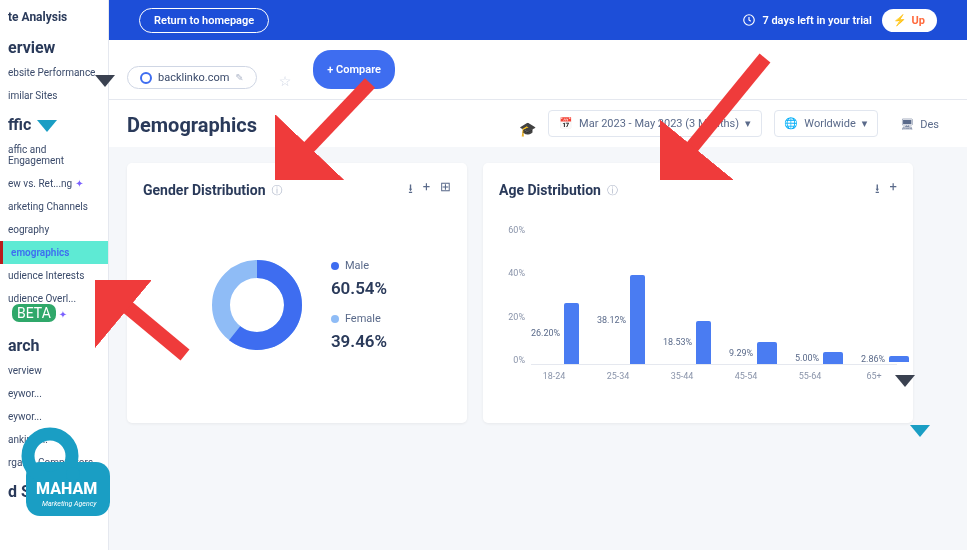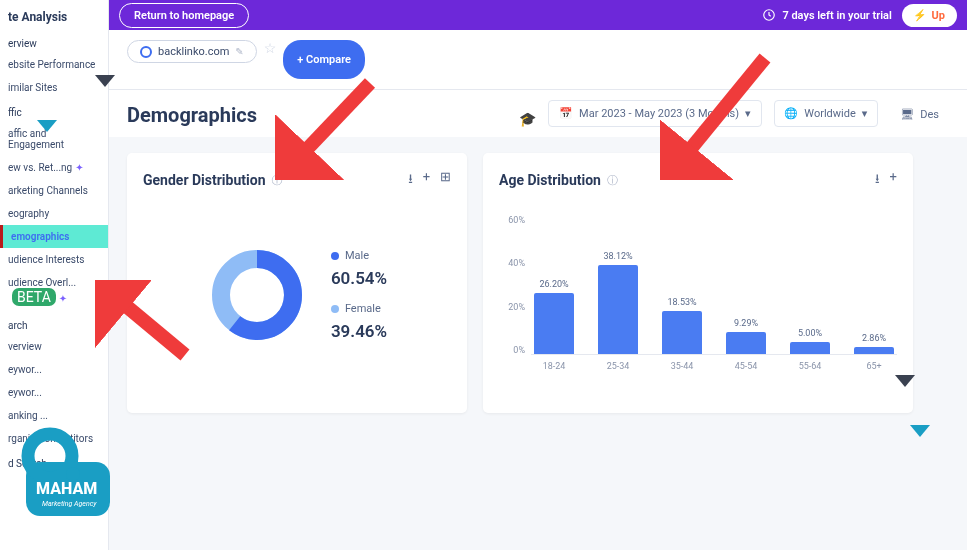--- a/index.html
+++ b/index.html
@@ -1,32 +1,32 @@
 <!DOCTYPE html>
 <html><head>
   <meta charset="utf-8">
   <style>
     *{box-sizing:border-box;margin:0;padding:0;font-family:-apple-system,BlinkMacSystemFont,'Segoe UI',Roboto,sans-serif}
     body{background:#f5f7fa;width:967px;height:550px;overflow:hidden;position:relative}
     .layout{display:flex;height:100%}
     .sidebar{width:109px;background:#fff;border-right:1px solid #e5e8ef;overflow:hidden;padding-top:4px}
     .sb-title{font-weight:700;font-size:12px;color:#2a3a5a;padding:6px 8px}
-    .sb-head{font-weight:400;font-size:10px;color:#2a3a5a;padding:8px 8px 4px}
+    .sb-head{font-weight:700;font-size:16px;color:#2a3a5a;padding:8px 8px 4px}
     .sb-item{font-size:10px;color:#3a4a6a;padding:6px 8px;cursor:pointer}
     .sb-item.active{background:#5eead4;border-left:3px solid #b91c1c;color:#3e6df0;font-weight:600}
     .sb-item .beta{display:inline-block;background:#2fa86a;color:#fff;font-size:14px;padding:1px 5px;border-radius:7px;margin-left:4px}
     .sb-item .diamond{color:#7b61ff;margin-left:3px}
     .sb-head.blue{color:#3e6df0}
     .main{flex:1;display:flex;flex-direction:column;overflow:hidden}
-    .topbar{background:#6d28d9;height:30px;display:flex;align-items:center;padding:0 10px;gap:10px}
+    .topbar{background:#1d4ed8;height:40px;display:flex;align-items:center;padding:0 30px;gap:10px}
     .rth-btn{border:1.5px solid #fff;color:#fff;background:transparent;border-radius:18px;padding:5px 14px;font-size:11px;font-weight:600;cursor:pointer}
     .trial{margin-left:auto;color:#fff;font-size:11px;font-weight:600;display:flex;align-items:center;gap:6px}
     .trial svg{width:14px;height:14px}
     .up-btn{background:#fff;color:#ff6a3d;border:none;border-radius:18px;padding:5px 12px;font-size:11px;font-weight:700;cursor:pointer;display:flex;align-items:center;gap:4px}
-    .sitebar{background:#fff;border-bottom:1px solid #e5e8ef;padding:10px 18px;display:flex;align-items:flex-start;gap:7px}
+    .sitebar{background:#fff;border-bottom:1px solid #e5e8ef;padding:10px 18px;display:flex;align-items:flex-end;gap:22px}
     .sitepill{border:1px solid #cfd6e4;border-radius:18px;padding:4px 12px;font-size:11px;color:#3a4a6a;display:flex;align-items:center;gap:6px}
     .sitedot{width:12px;height:12px;border:2px solid #3e6df0;border-radius:50%}
     .star{color:#cfd6e4;font-size:14px;cursor:pointer}
     .compare-btn{background:#3e6df0;color:#fff;border:none;border-radius:18px;padding:13px 14px;font-size:11px;font-weight:600;cursor:pointer}
     .filterbar{background:#fff;padding:10px 18px;display:flex;align-items:flex-end;gap:12px}
     .pgtitle{font-size:20px;font-weight:700;color:#2a3a5a;margin-right:auto}
     .ficon{color:#8a94aa;font-size:14px;cursor:pointer}
     .fsel{border:1px solid #e1e6ef;border-radius:4px;padding:6px 10px;font-size:11px;color:#5a6a8a;display:flex;align-items:center;gap:6px;cursor:pointer}
     .cards{padding:16px 18px;display:flex;gap:16px}
     .card{background:#fff;border-radius:5px;box-shadow:0 1px 3px rgba(0,0,0,.06);padding:16px;flex-shrink:0}
@@ -41,21 +41,21 @@
     .donut{width:100px;height:100px;position:relative}
     .donut svg{transform:rotate(-90deg)}
     .legend{display:flex;flex-direction:column;gap:14px}
     .lrow{display:flex;flex-direction:column;gap:6px}
     .ldot{display:flex;align-items:center;gap:6px;font-size:11px;color:#5a6a8a}
     .ldot i{width:8px;height:8px;border-radius:50%;display:inline-block}
     .lval{font-size:17px;font-weight:600;color:#2a3a5a}
     .abody{height:180px;position:relative;padding-left:32px}
     .ylabels{position:absolute;left:0;top:0;height:140px;display:flex;flex-direction:column;justify-content:space-between;font-size:9px;color:#8a94aa;text-align:right;width:26px}
     .bars{display:flex;align-items:flex-end;height:140px;gap:18px;border-bottom:1px solid #e5e8ef;position:relative}
-    .bgroup{display:flex;flex-direction:column;align-items:center;gap:4px;width:48px}
+    .bgroup{display:flex;flex-direction:row;align-items:center;gap:4px;width:48px}
     .bval{font-size:9px;color:#5a6a8a}
     .bar{width:40px;background:#4a7cf2;border-radius:2px 2px 0 0}
     .xlabels{display:flex;gap:18px;margin-top:6px}
     .xl{width:48px;text-align:center;font-size:9px;color:#8a94aa}
     .arrow{position:absolute;pointer-events:none;z-index:50}
     .caret{position:absolute;width:0;height:0;border-left:10px solid transparent;border-right:10px solid transparent}
     .caret.dark{border-top:12px solid #3a4150}
     .caret.blue{border-top:12px solid #1a9ec4}
     .logo{position:absolute;left:8px;bottom:30px;width:110px;height:100px;z-index:40}
   </style>

